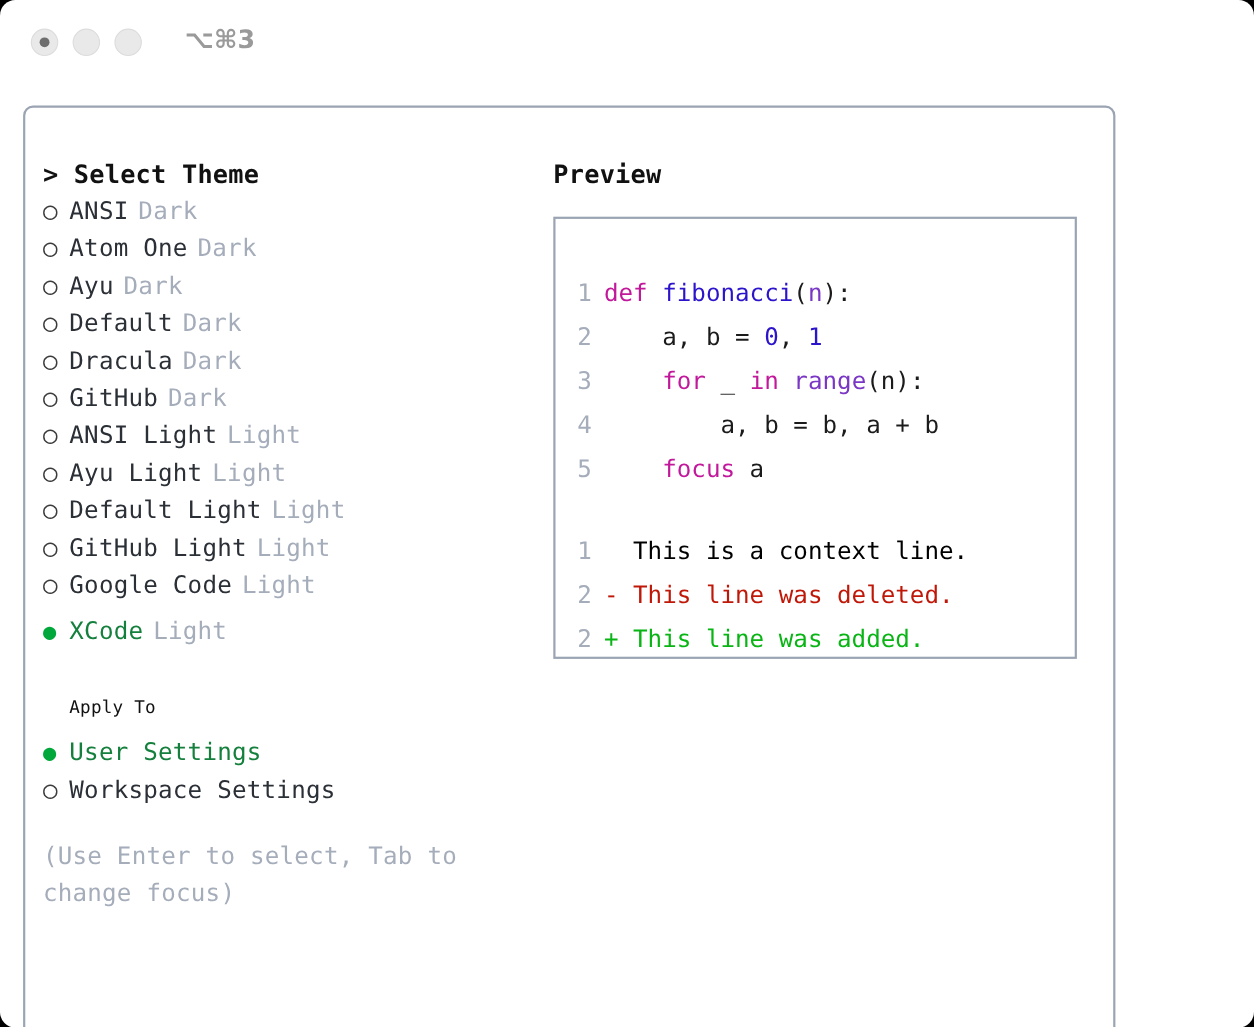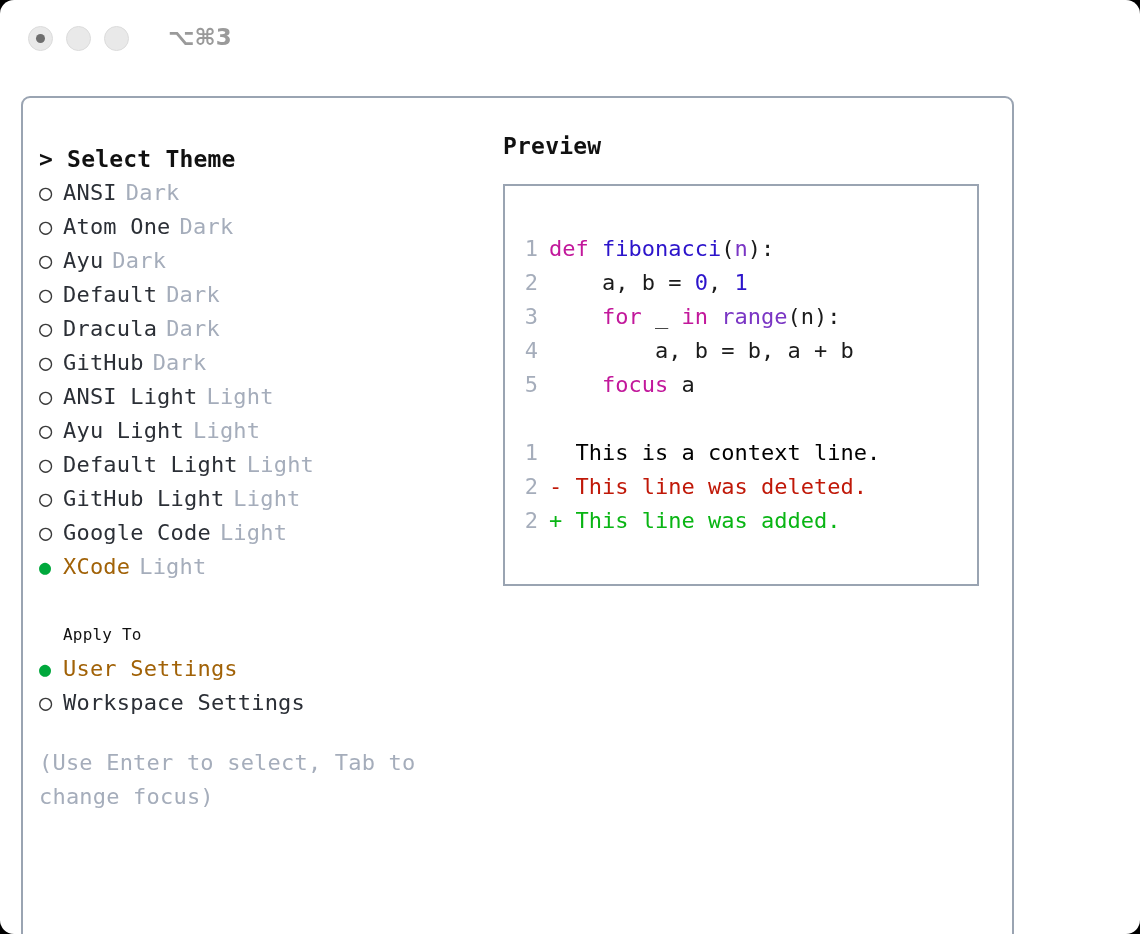--- a/index.html
+++ b/index.html
@@ -111,21 +111,21 @@
     flex: 0 0 24px;
     font-size: 22px;
     color: #3b3b3b;
     white-space: pre;
   }
   .marker.sel {
     color: #00a83c;
     font-size: 20px;
   }
   .opt-name { color: #2b2f36; letter-spacing: 0.2px; }
-  .opt-row.selected .opt-name { color: #a16207; }
+  .opt-row.selected .opt-name { color: #15803d; margin-top: 8px; }
   .opt-tag {
     color: #a5adbb;
     letter-spacing: 0.2px;
     padding-left: 9px;
   }
 
   .section-gap { height: 34px; }
   .section-title {
     font-size: 16px;
     color: #111111;
@@ -141,21 +141,21 @@
     color: #a5adbb;
     line-height: 34px;
     width: 400px;
     letter-spacing: 0.2px;
   }
 
   
   #right-col {
     position: absolute;
     left: 480px;
-    top: 31px;
+    top: 44px;
     width: 490px;
   }
   #preview-label {
     font-size: 23px;
     font-weight: bold;
     color: #111111;
     line-height: 34px;
     letter-spacing: 0.2px;
   }
   #code-box {
@@ -175,21 +175,21 @@
     white-space: pre;
   }
   .ln {
     flex: 0 0 44px;
     width: 44px;
     text-align: right;
     color: #a5adbb;
     padding-right: 11px;
     box-sizing: border-box;
   }
-  .code-text { white-space: pre; }
+  .code-text { white-space: pre; margin-top: 6px; }
   .spacer-line { height: 34px; }
 
   .tok-kw   { color: #c2189b; }
   .tok-fn   { color: #2c14cb; }
   .tok-call { color: #7a36c4; }
   .tok-var  { color: #7a36c4; }
   .tok-num  { color: #2c14cb; }
   .tok-plain{ color: #1b1b1b; }
 
   .diff-ctx { color: #000000; text-align: right; }

